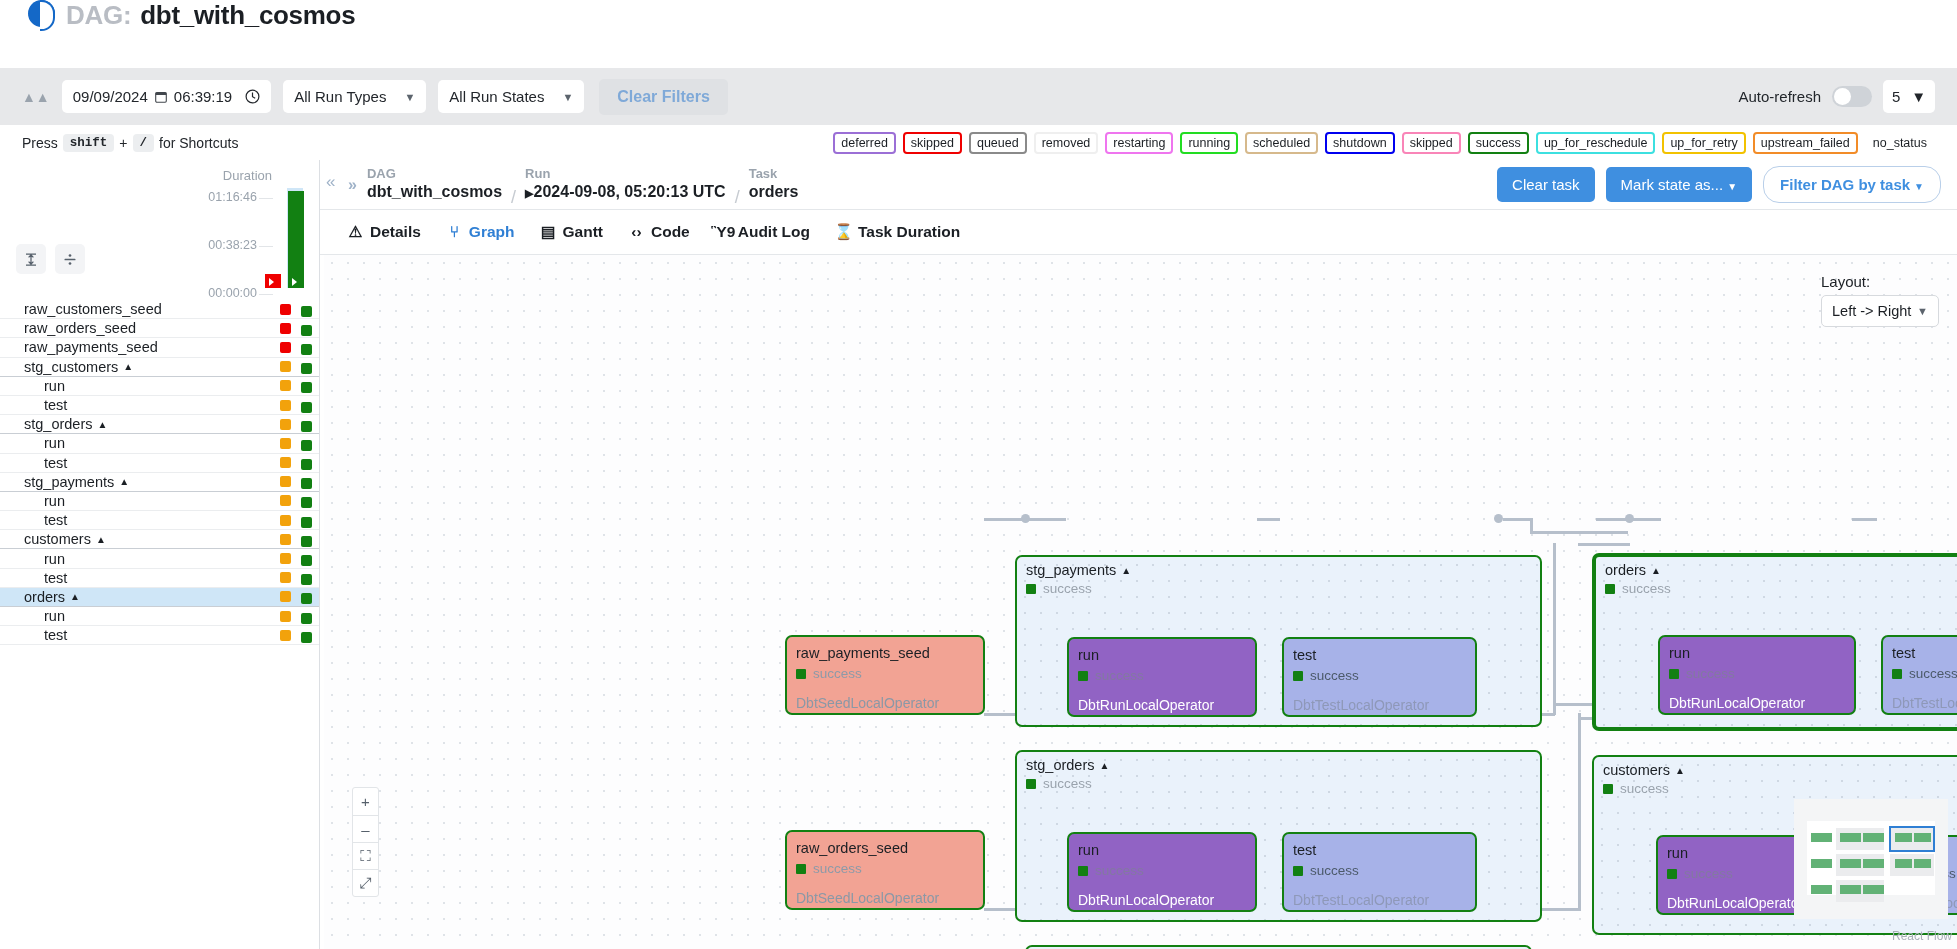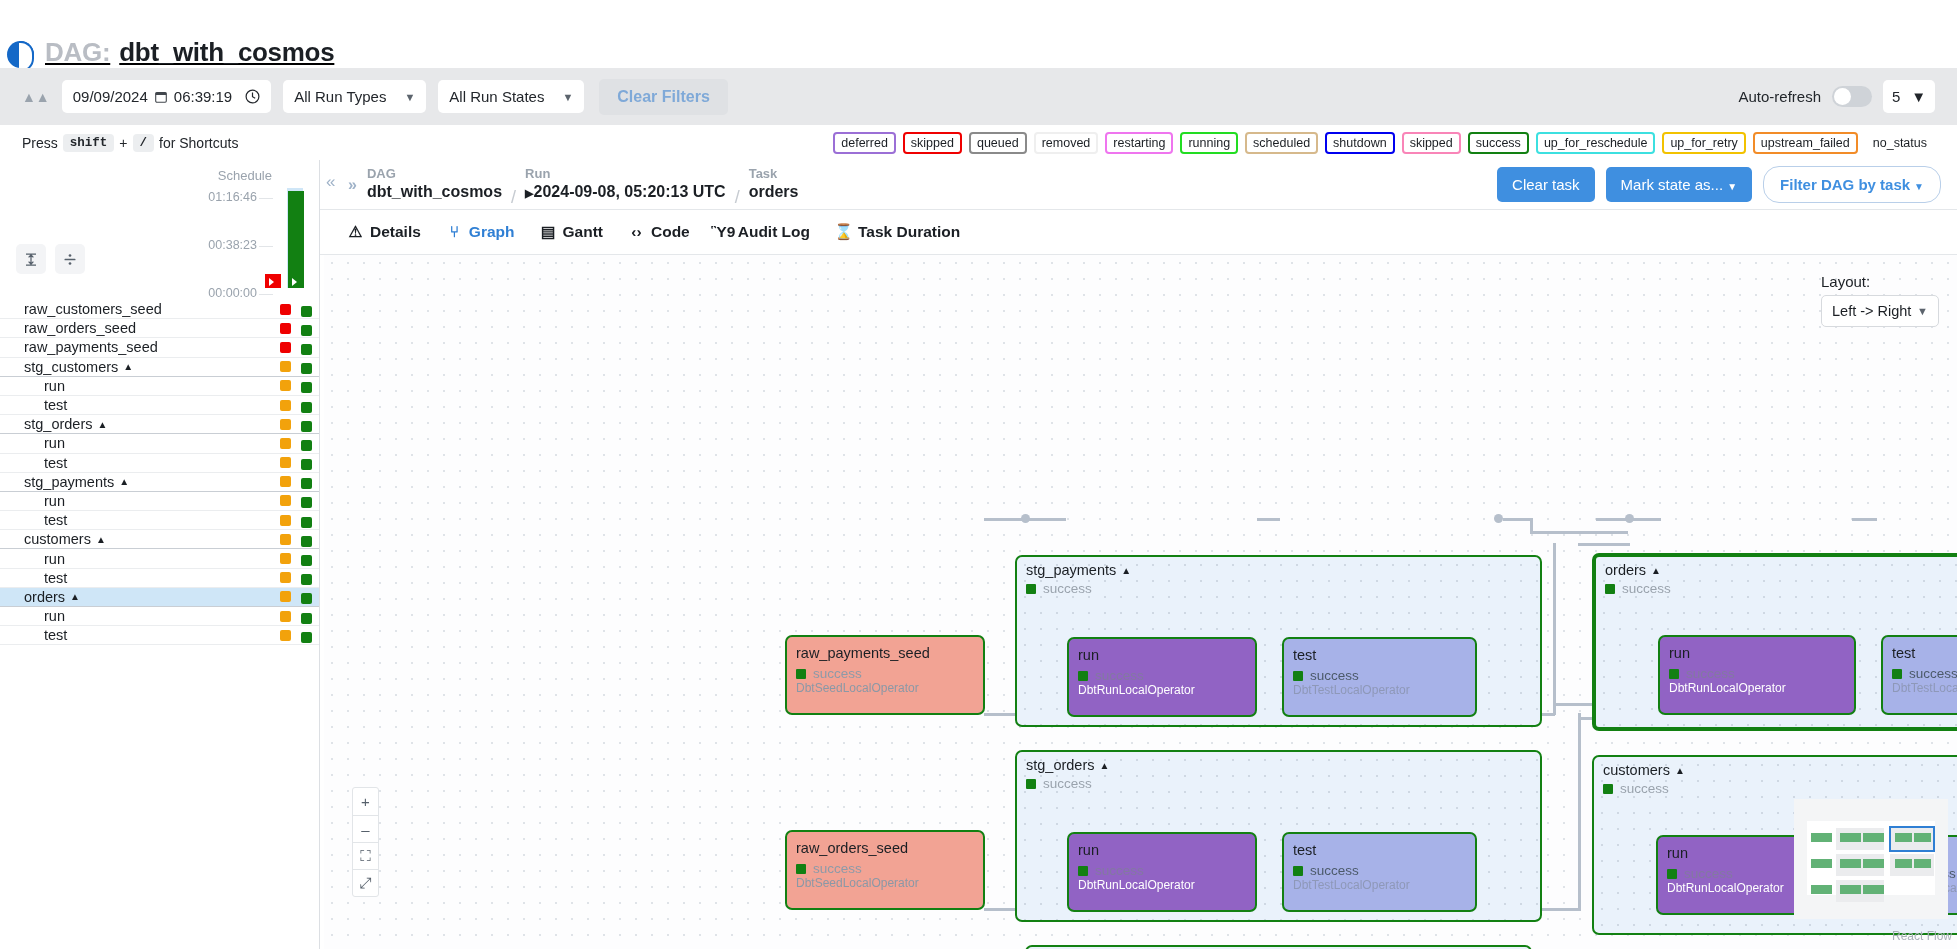--- a/index.html
+++ b/index.html
@@ -7,21 +7,21 @@
     width: 1957px; height: 949px;
     font-family: "Liberation Sans", sans-serif;
     background: #fff; overflow: hidden;
     -webkit-font-smoothing: antialiased;
   }
   .app { position: relative; width: 1957px; height: 949px; }
 
   
   .topbar {
     position: absolute; left: 0; top: 0; width: 1957px; height: 68px;
-    background: #fff; display: flex; align-items: flex-end; padding: 0 7px; text-decoration: underline;
+    background: #fff; display: flex; align-items: flex-start; padding: 0 28px;
   }
   .dag-logo {
     width: 27px; height: 27px; border-radius: 50%;
     background: #1468c7; position: relative; flex: 0 0 auto; margin-right: 11px;
   }
   .dag-logo::after {
     content: ""; position: absolute; right: 0; top: 0;
     width: 13.5px; height: 27px; background: #fff;
     border-radius: 0 13.5px 13.5px 0;
     border: 2px solid #1468c7; border-left: none;
@@ -202,21 +202,21 @@
   .grp-status .dot { width: 10px; height: 10px; background: #128012; border-radius: 1px; }
   .grp-status .st { font-size: 13.5px; color: #9aa3ad; }
 
   .node {
     position: absolute; border: 2px solid #128012; border-radius: 7px; padding: 7px 9px;
   }
   .node .nname { font-size: 14.5px; color: #1b1f24; line-height: 1.25; }
   .node .nrow { display: flex; align-items: center; gap: 7px; margin-top: 4px; }
   .node .ndot { width: 10px; height: 10px; background: #128012; border-radius: 1px; flex: 0 0 auto; }
   .node .nst { font-size: 13.5px; }
-  .node .nop { font-size: 12px; margin-top: 0; }
+  .node .nop { font-size: 14px; margin-top: 14px; }
 
   .node.seed { background: #f2a394; }
   .node.seed .nst { color: #8d9aa8; }
   .node.seed .nop { color: #8b98a6; }
 
   .node.run { background: #9163c4; }
   .node.run .nname { color: #1b1f24; }
   .node.run .nst { color: #8379a1; }
   .node.run .nop { color: #ffffff; }
 
@@ -319,21 +319,21 @@
         <div class="badge" style="border-color: rgb(249, 133, 184);">skipped</div>
         <div class="badge" style="border-color: rgb(18, 128, 18);">success</div>
         <div class="badge" style="border-color: rgb(60, 224, 224);">up_for_reschedule</div>
         <div class="badge" style="border-color: rgb(242, 194, 0);">up_for_retry</div>
         <div class="badge" style="border-color: rgb(242, 140, 40);">upstream_failed</div>
         <div class="badge plain">no_status</div>
       </div>
   </div>
 
   <div class="gridpanel">
-    <div class="dur-label">Schedule</div>
+    <div class="dur-label">Duration</div>
     <div class="dur-ticks" id="dur-ticks">
         <div class="dur-tick" style="top: 0px;">01:16:46<span class="tickline"></span></div>
         <div class="dur-tick" style="top: 48px;">00:38:23<span class="tickline"></span></div>
         <div class="dur-tick" style="top: 96px;">00:00:00<span class="tickline"></span></div>
       </div>
 
     <div class="ctrl-btns">
       <div class="ctrl-btn">
         <svg width="14" height="15" viewBox="0 0 14 15">
           <path d="M2 2 H12 M2 13 H12 M7 3.2 V11.8 M4.6 5.4 L7 3 L9.4 5.4 M4.6 9.6 L7 12 L9.4 9.6" stroke="#56606b" stroke-width="1.25" fill="none"></path>

